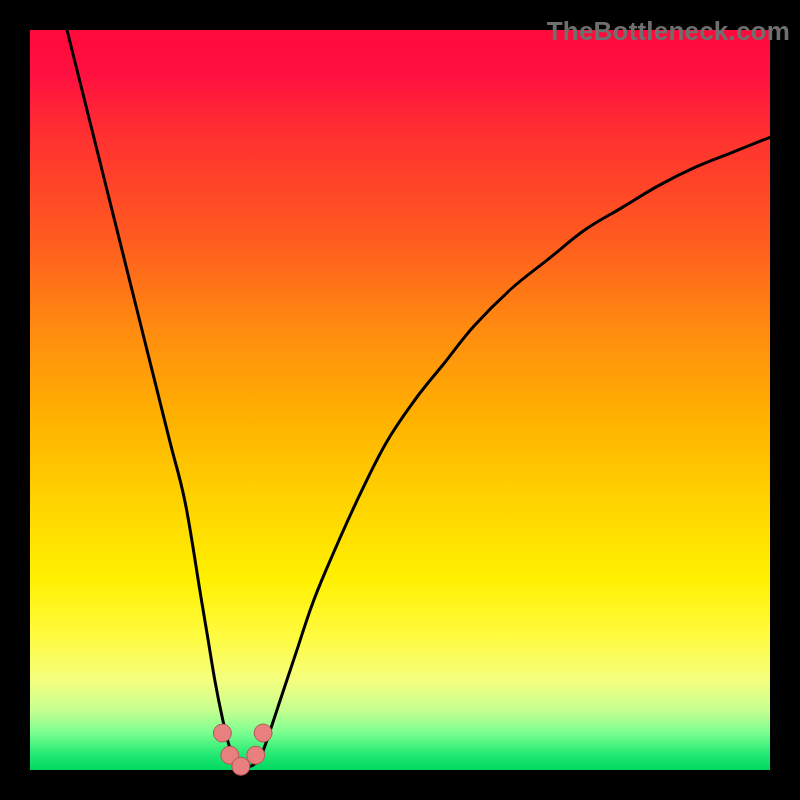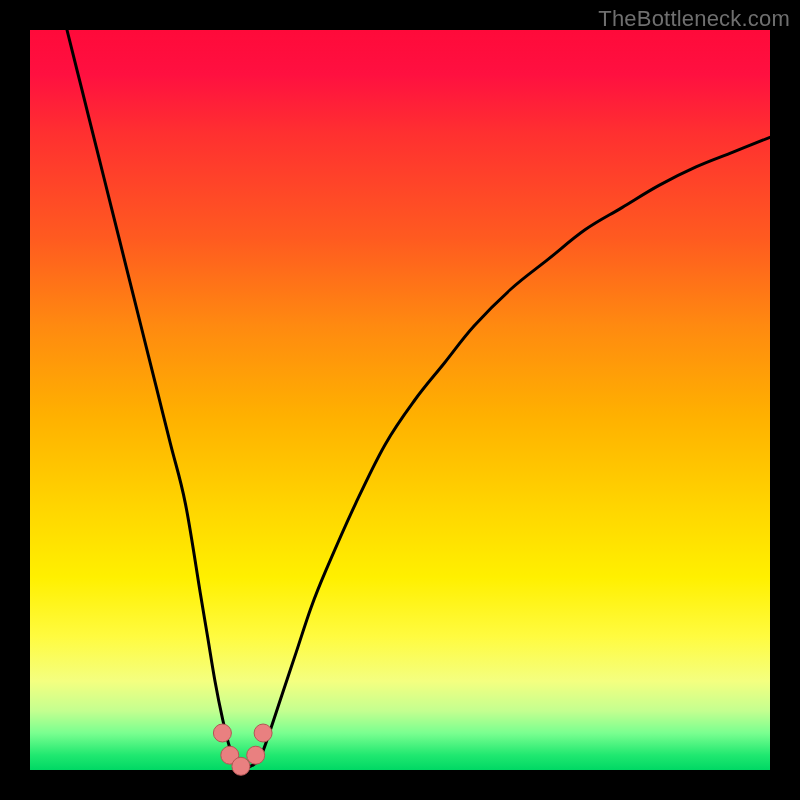--- a/index.html
+++ b/index.html
@@ -29,27 +29,27 @@
       #fffb40 82%,
       #f4ff80 88%,
       #c4ff90 92%,
       #7aff90 95%,
       #20e870 98%,
       #00d864 100%
     );
   }
   .watermark {
     position: absolute;
-    top: 6px;
+    top: 16px;
     right: 10px;
     color: #6f6f6f;
-    font-size: 22px;
+    font-size: 26px;
     letter-spacing: 0.2px;
     z-index: 20;
-    font-weight: 400;
+    font-weight: 700;
   }
   svg.plot {
     position: absolute;
     left: 0;
     top: 0;
     width: 740px;
     height: 740px;
     overflow: visible;
   }
 </style>

